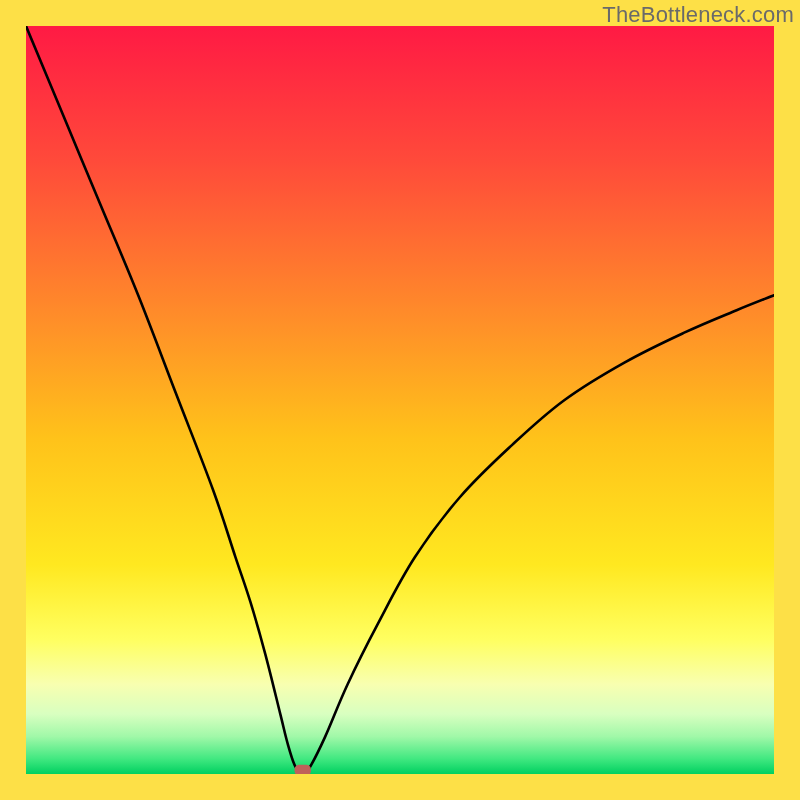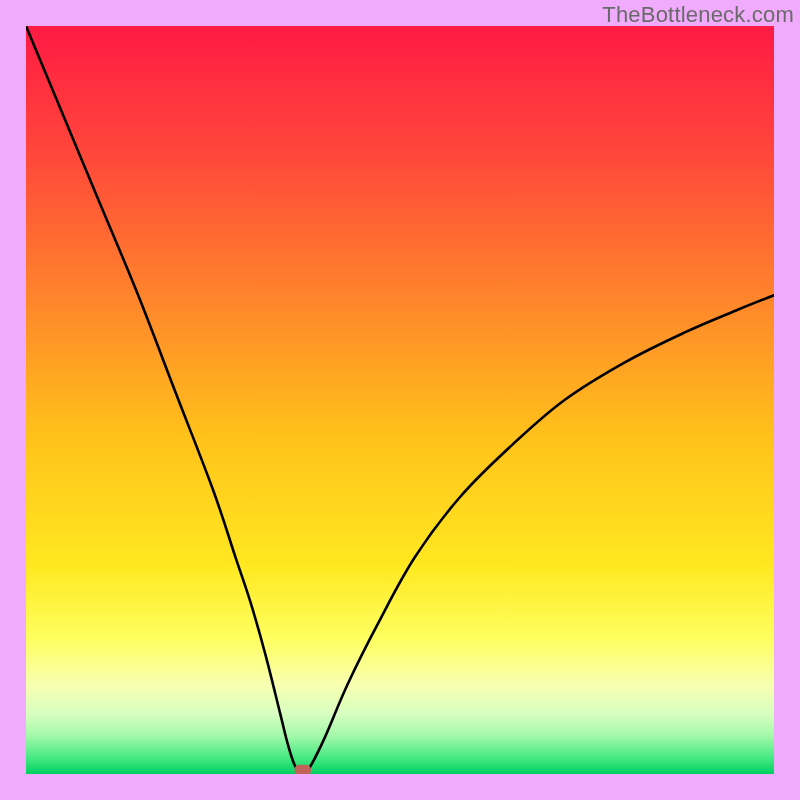--- a/index.html
+++ b/index.html
@@ -10,21 +10,21 @@
     background: #000000;
     overflow: hidden;
     font-family: Arial, Helvetica, sans-serif;
   }
   .frame {
     position: absolute;
     left: 0;
     top: 0;
     width: 800px;
     height: 800px;
-    background: #f0abfc;
+    background: #fde047;
   }
   .plot-area {
     position: absolute;
     left: 26px;
     top: 26px;
     width: 748px;
     height: 748px;
     overflow: hidden;
   }
   .gradient-bg {

